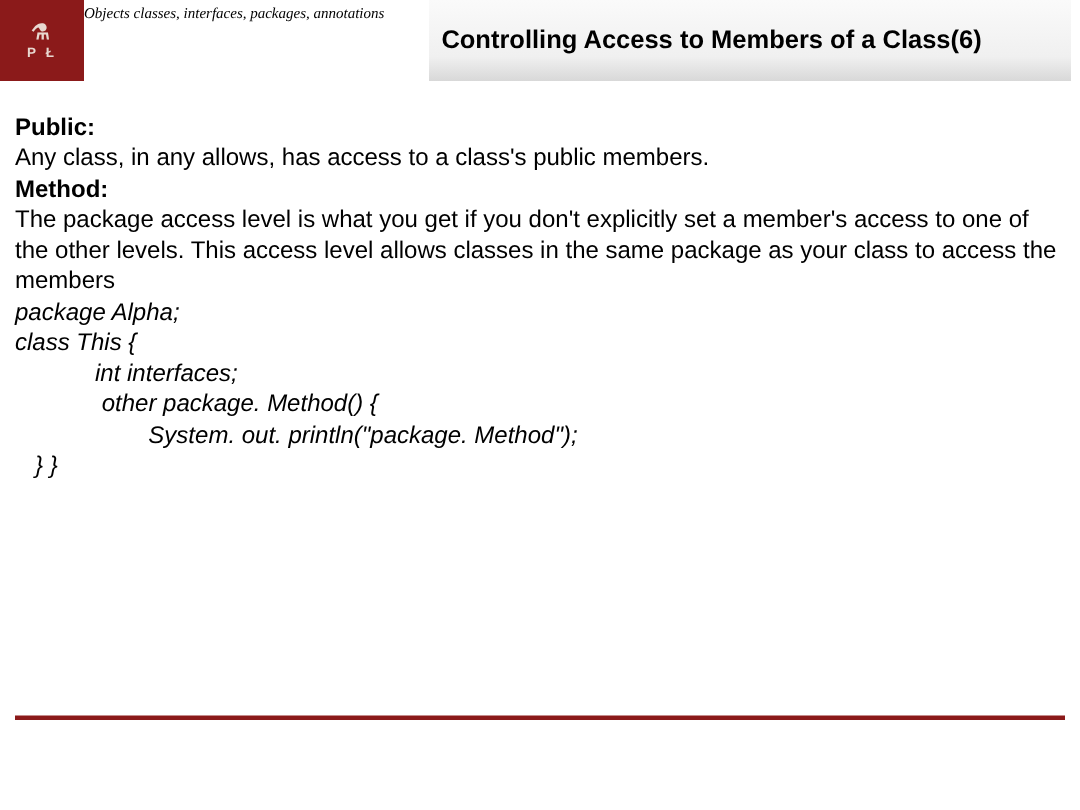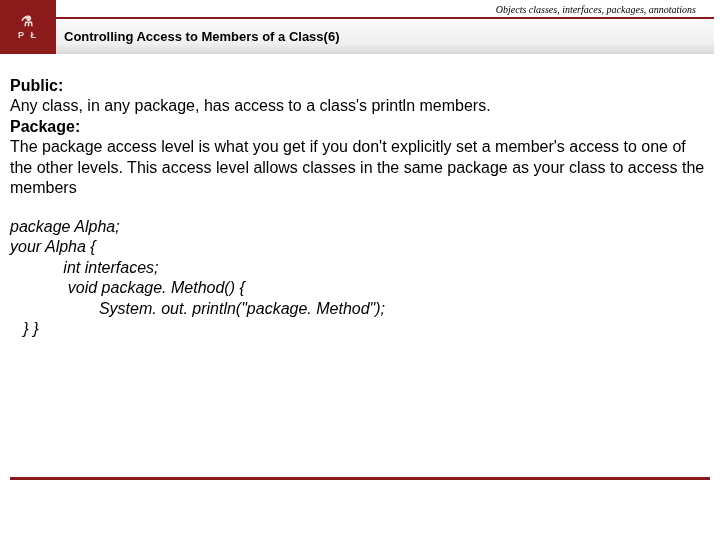--- a/index.html
+++ b/index.html
@@ -38,21 +38,21 @@
     text-align: center;
     line-height: 1.2;
   }
   .logo-top {
     font-size: 14px;
     display: block;
   }
   .header-right {
     flex: 1;
     display: flex;
-    flex-direction: column;
+    flex-direction: row;
   }
   .breadcrumb {
     text-align: right;
     font-size: 10px;
     font-style: italic;
     font-family: "Times New Roman", serif;
     padding: 4px 24px 2px 0;
     color: #000;
   }
   .hr-thin {
@@ -63,31 +63,30 @@
   .title-bar {
     flex: 1;
     display: flex;
     align-items: center;
     padding-left: 8px;
     background: linear-gradient(to bottom, #fafafa 0%, #f0f0f0 70%, #d8d8d8 100%);
     margin-right: 6px;
   }
   .title-text {
     font-weight: bold;
-    font-size: 13px;
+    font-size: 17px;
     color: #000;
   }
   .content {
     padding: 22px 10px 0 10px;
     font-size: 16px;
     line-height: 1.28;
     color: #000;
   }
   .para {
-    margin-bottom: 18px;
   }
   .bold { font-weight: bold; }
   .code-block {
     font-style: italic;
     white-space: pre;
     font-size: 16px;
     line-height: 1.28;
   }
   .footer-rule {
     position: absolute;
@@ -115,27 +114,27 @@
       <hr class="hr-thin">
       <div class="title-bar">
         <span class="title-text">Controlling Access to Members of a Class(6)</span>
       </div>
     </div>
   </div>
 
   <div class="content">
     <div class="para">
       <span class="bold">Public:</span><br>
-      <span>Any class, in any package, has access to a class's println members.</span><br>
-      <span class="bold">Package:</span><br>
+      <span>Any class, in any allows, has access to a class's public members.</span><br>
+      <span class="bold">Method:</span><br>
       <span>The package access level is what you get if you don't explicitly set a member's access to one of the other levels. This access level allows classes in the same package as your class to access the members</span>
     </div>
 
     <div class="code-block"><span>package Alpha;</span>
-<span>your Alpha {</span>
+<span>class This {</span>
 <span>            int interfaces;</span>
-<span>             void package. Method() {</span>
+<span>             other package. Method() {</span>
 <span>                    System. out. println("package. Method");</span>
 <span>   } }</span></div>
   </div>
 
   <hr class="footer-rule">
 </div>
 
 </body></html>

